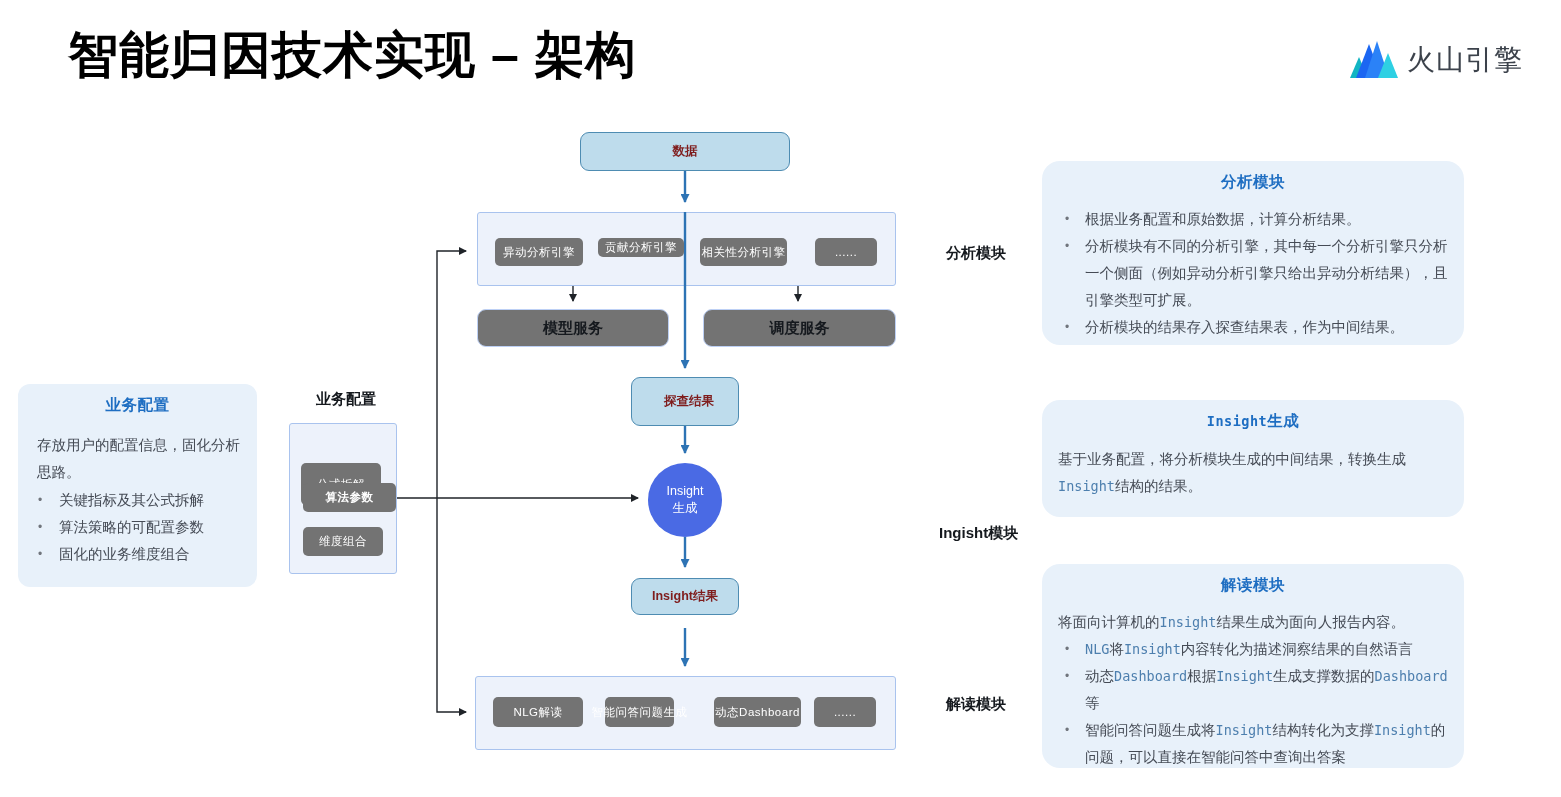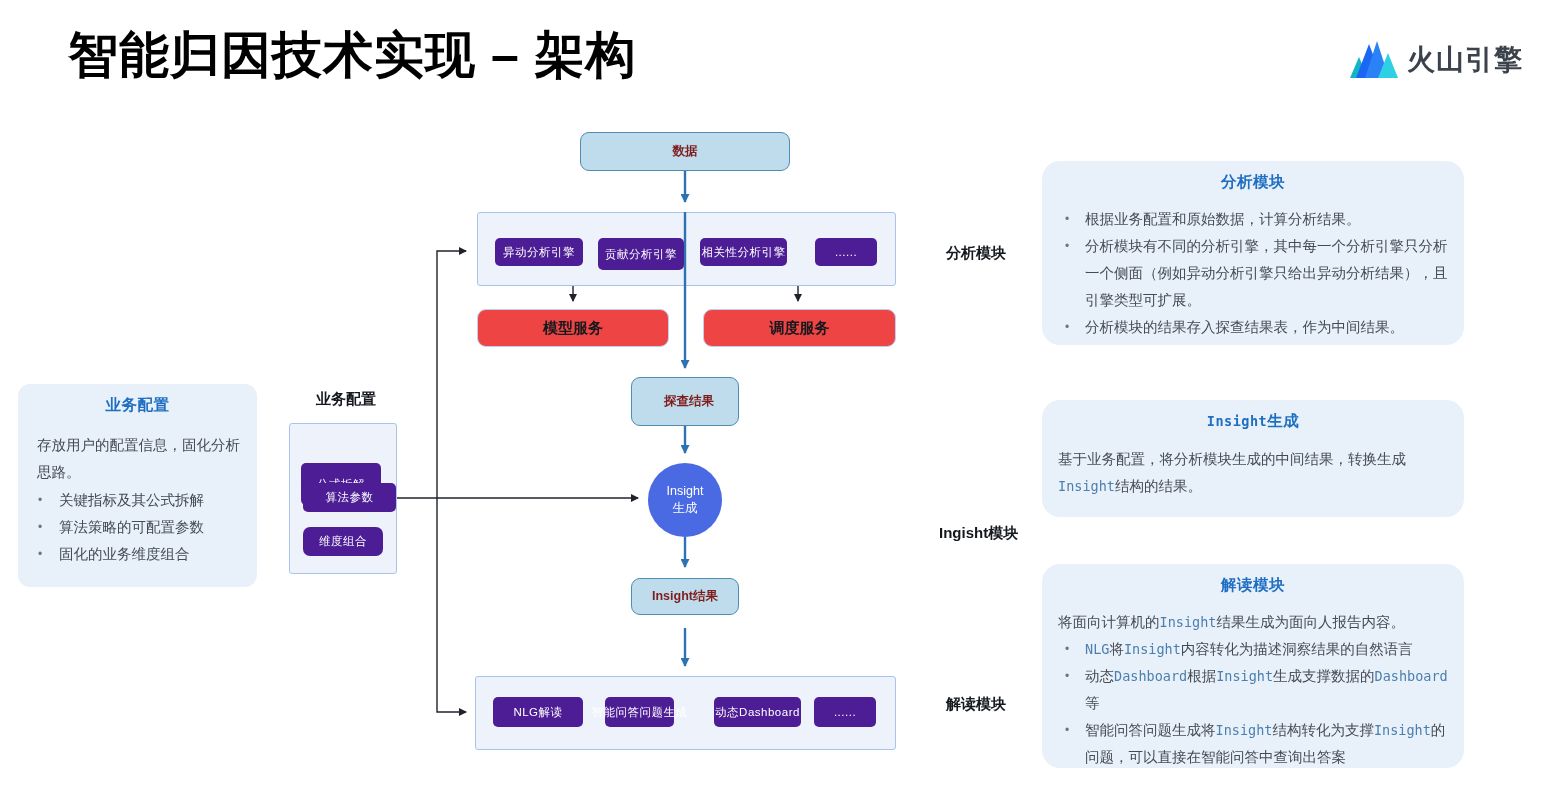--- a/index.html
+++ b/index.html
@@ -6,43 +6,43 @@
   .slide {
     position:relative; width:1561px; height:797px; background:#ffffff;
     font-family:"Liberation Sans","DejaVu Sans",sans-serif; overflow:hidden;
   }
   
   .slide-title {
     position:absolute; left:68px; top:22px; margin:0;
     font-size:50px; font-weight:900; color:#000; letter-spacing:1px;
   }
   .logo { position:absolute; left:1350px; top:40px; display:flex; align-items:center; gap:9px; }
-  .logo-text { font-size:28px; font-weight:700; color:#3c424b; letter-spacing:1px; }
+  .logo-text { font-size:28px; font-weight:400; color:#3c424b; letter-spacing:1px; }
   
   .arrows { position:absolute; left:0; top:0; z-index:2; pointer-events:none; }
   
   .cyanbox {
     position:absolute; z-index:3; box-sizing:border-box;
     background:#bedcec; border:1.6px solid #4e8cb2; border-radius:9px;
     display:flex; align-items:center; justify-content:center;
     font-size:12.5px; font-weight:600; color:#7f1d1d;
   }
   .groupbox {
     position:absolute; z-index:1; box-sizing:border-box;
     background:#edf2fb; border:1px solid #a9c3ee; border-radius:3px;
   }
   .servicebox {
     position:absolute; z-index:3; box-sizing:border-box;
-    background:#ef4444; border:1px solid #bdd0f5; border-radius:9px;
+    background:#737373; border:1px solid #bdd0f5; border-radius:9px;
     display:flex; align-items:center; justify-content:center;
     font-size:15px; font-weight:700; color:#15191e;
   }
   .btn {
     position:absolute; z-index:3; box-sizing:border-box;
-    background:#4c1d95; border-radius:5px; color:#fff;
+    background:#737373; border-radius:5px; color:#fff;
     display:flex; align-items:center; justify-content:center;
     font-size:11.5px; font-weight:500; letter-spacing:0.5px; white-space:nowrap;
   }
   .circle {
     position:absolute; z-index:3; width:74px; height:74px; border-radius:50%;
     background:#4a6ae4; color:#fff; display:flex; flex-direction:column;
     align-items:center; justify-content:center; font-size:12.5px; line-height:1.35;
   }
   .side-label { position:absolute; z-index:3; font-size:15px; font-weight:700; color:#15191e; white-space:nowrap; }
   .group-label { position:absolute; z-index:3; font-size:15px; font-weight:700; color:#15191e; }
@@ -107,21 +107,21 @@
 
     <path d="M397 498 H638" stroke="#1f2328" stroke-width="1.4" fill="none" marker-end="url(#mk)"></path>
     <path d="M437 498 V251 H466" stroke="#1f2328" stroke-width="1.4" fill="none" marker-end="url(#mk)"></path>
     <path d="M437 498 V712 H466" stroke="#1f2328" stroke-width="1.4" fill="none" marker-end="url(#mk)"></path>
   </svg>
 
   <div class="cyanbox" style="left:580px; top:132px; width:210px; height:39px;">数据</div>
 
   <div class="groupbox" style="left:477px; top:212px; width:419px; height:74px;"></div>
   <div class="btn" style="left:495px; top:238px; width:88px; height:28px;">异动分析引擎</div>
-  <div class="btn" style="left:598px; top:238px; width:86px; height:32px;">贡献分析引擎</div>
+  <div class="btn" style="left:598px; top:238px; width:86px; height:19px;">贡献分析引擎</div>
   <div class="btn" style="left:700px; top:238px; width:87px; height:28px;">相关性分析引擎</div>
   <div class="btn" style="left:815px; top:238px; width:62px; height:28px;">......</div>
 
   <div class="servicebox" style="left:477px; top:309px; width:192px; height:38px;">模型服务</div>
   <div class="servicebox" style="left:703px; top:309px; width:193px; height:38px;">调度服务</div>
 
   <div class="cyanbox" style="left:631px; top:377px; width:108px; height:49px;padding-left:8px;">探查结果</div>
 
   <div class="circle" style="left:648px; top:463px;">
     <span>Insight</span>
@@ -132,22 +132,22 @@
 
   <div class="groupbox" style="left:475px; top:676px; width:421px; height:74px;"></div>
   <div class="btn" style="left:493px; top:697px; width:90px; height:30px;">NLG解读</div>
   <div class="btn" style="left:605px; top:697px; width:69px; height:30px;">智能问答问题生成</div>
   <div class="btn" style="left:714px; top:697px; width:87px; height:30px;">动态Dashboard</div>
   <div class="btn" style="left:814px; top:697px; width:62px; height:30px;">......</div>
 
   <div class="group-label" style="left:316px; top:390px;">业务配置</div>
   <div class="groupbox" style="left:289px; top:423px; width:108px; height:151px;"></div>
   <div class="btn" style="left:301px; top:439px; width:80px; height:42px;margin-top:24px;">公式拆解</div>
-  <div class="btn" style="left:303px; top:483px; width:93px; height:29px;">算法参数</div>
-  <div class="btn" style="left:303px; top:527px; width:80px; height:29px;border-radius:7px;">维度组合</div>
+  <div class="btn" style="left:303px; top:483px; width:93px; height:29px;font-weight:bold;">算法参数</div>
+  <div class="btn" style="left:303px; top:527px; width:80px; height:29px;">维度组合</div>
 
   <div class="side-label" style="left:946px; top:244px;">分析模块</div>
   <div class="side-label" style="left:939px; top:524px;">Ingisht模块</div>
   <div class="side-label" style="left:946px; top:695px;">解读模块</div>
 
   <div class="panel panel-left small-radius" style="left:18px; top:384px; width:239px; height:203px;">
     <h3 class="panel-title">业务配置</h3>
     <div class="panel-body">
       <p class="panel-lead">存放用户的配置信息，固化分析思路。</p>
       <ul>

